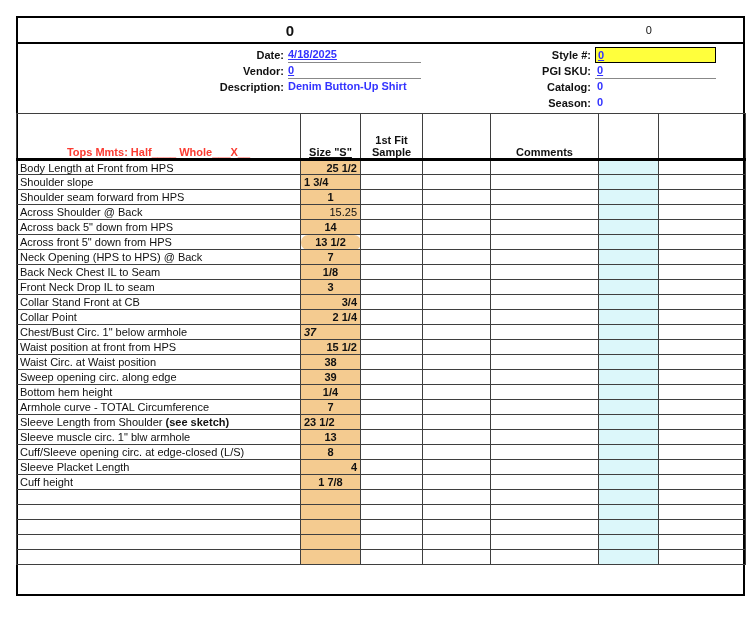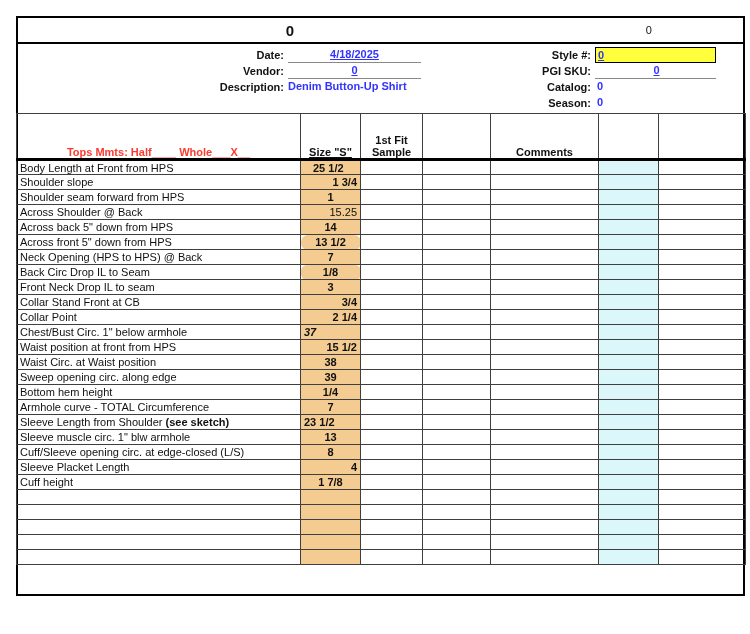--- a/index.html
+++ b/index.html
@@ -27,21 +27,21 @@
   }
   
   .info{height:69px; padding-top:3px;}
   .info-row{display:flex; height:16px; align-items:center; white-space:nowrap;}
   .il-left{width:270px; text-align:right; font-weight:bold; padding-right:4px;}
   .iv-left{width:133px; position:relative; height:16px; line-height:15px;}
   .il-right{width:174px; text-align:right; font-weight:bold; padding-right:4px;}
   .iv-right{width:121px; position:relative; height:16px; line-height:15px; padding-left:2px;}
   .bval{color:var(--blue); font-weight:bold;}
   .u{text-decoration:underline;}
-  .rule{border-bottom:1.5px solid #888;text-align:center;}
+  .rule{border-bottom:1.5px solid #888;}
   .style-cell{background:var(--yellow); border:1px solid #000;}
   
   table{border-collapse:collapse; table-layout:fixed; width:729px; margin-left:-2px;}
   td{border:1px solid var(--grid); height:15px; padding:0 3px; overflow:hidden;
      white-space:nowrap; vertical-align:middle;}
   tr.hdr td{height:46px; vertical-align:bottom; border-bottom:3px solid #000;
      font-weight:bold; text-align:center;}
   td.hdr-mmts{vertical-align:middle; text-align:left; color:var(--red); font-weight:bold;}
   .size-hdr{text-decoration:underline;}
   td.c-size{background:var(--orange); font-weight:bold;}
@@ -103,30 +103,30 @@
             <div>1st Fit</div>
             <div>Sample</div>
           </td>
         <td></td>
         <td>Comments</td>
         <td></td>
         <td></td>
       </tr>
     <tr>
           <td class="c-label">Body Length at Front from HPS</td>
-          <td class="c-size" style="font-weight: bold; padding-left: 12px;">25 1/2</td>
+          <td class="c-size" style="text-align: right; font-weight: bold; padding-left: 12px;">25 1/2</td>
           <td class="c-fit"></td>
           <td class="c-blank"></td>
           <td class="c-comments"></td>
           <td class="c-cyan"></td>
           <td class="c-blank"></td>
         </tr>
         <tr>
           <td class="c-label">Shoulder slope</td>
-          <td class="c-size" style="text-align: right; font-weight: bold;">1 3/4</td>
+          <td class="c-size" style="text-align: left; font-weight: bold;">1 3/4</td>
           <td class="c-fit"></td>
           <td class="c-blank"></td>
           <td class="c-comments"></td>
           <td class="c-cyan"></td>
           <td class="c-blank"></td>
         </tr>
         <tr>
           <td class="c-label">Shoulder seam forward from HPS</td>
           <td class="c-size" style="text-align: center; font-weight: bold;">1</td>
           <td class="c-fit"></td>
@@ -165,22 +165,22 @@
         <tr>
           <td class="c-label">Neck Opening (HPS to HPS) @ Back</td>
           <td class="c-size" style="text-align: center; font-weight: bold;">7</td>
           <td class="c-fit"></td>
           <td class="c-blank"></td>
           <td class="c-comments"></td>
           <td class="c-cyan"></td>
           <td class="c-blank"></td>
         </tr>
         <tr>
-          <td class="c-label">Back Circ Drop IL to Seam</td>
-          <td class="c-size" style="text-align: center; font-weight: bold; border-radius: 6px;">1/8</td>
+          <td class="c-label">Back Neck Chest IL to Seam</td>
+          <td class="c-size" style="text-align: center; font-weight: bold;">1/8</td>
           <td class="c-fit"></td>
           <td class="c-blank"></td>
           <td class="c-comments"></td>
           <td class="c-cyan"></td>
           <td class="c-blank"></td>
         </tr>
         <tr>
           <td class="c-label">Front Neck Drop IL to seam</td>
           <td class="c-size" style="text-align: center; font-weight: bold;">3</td>
           <td class="c-fit"></td>

